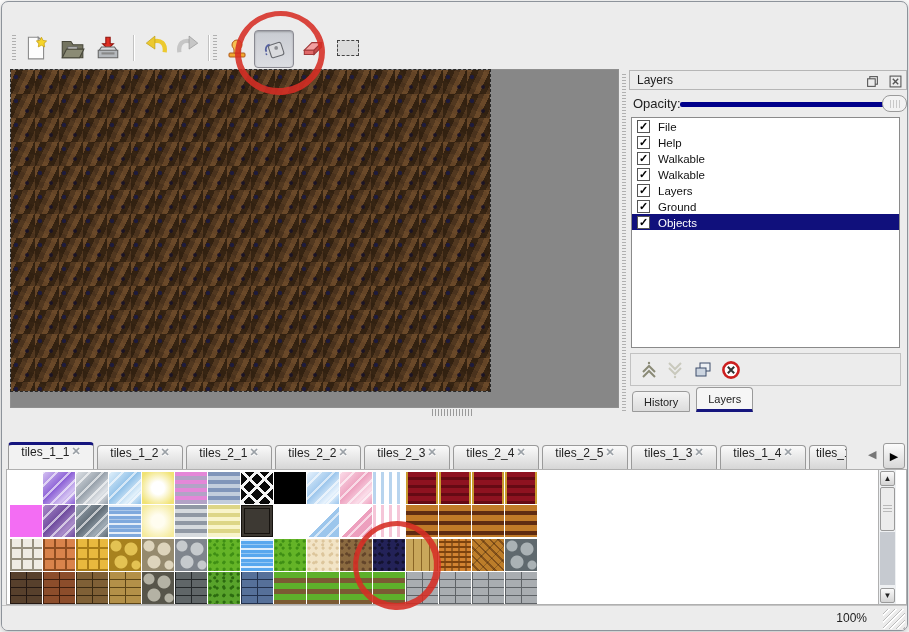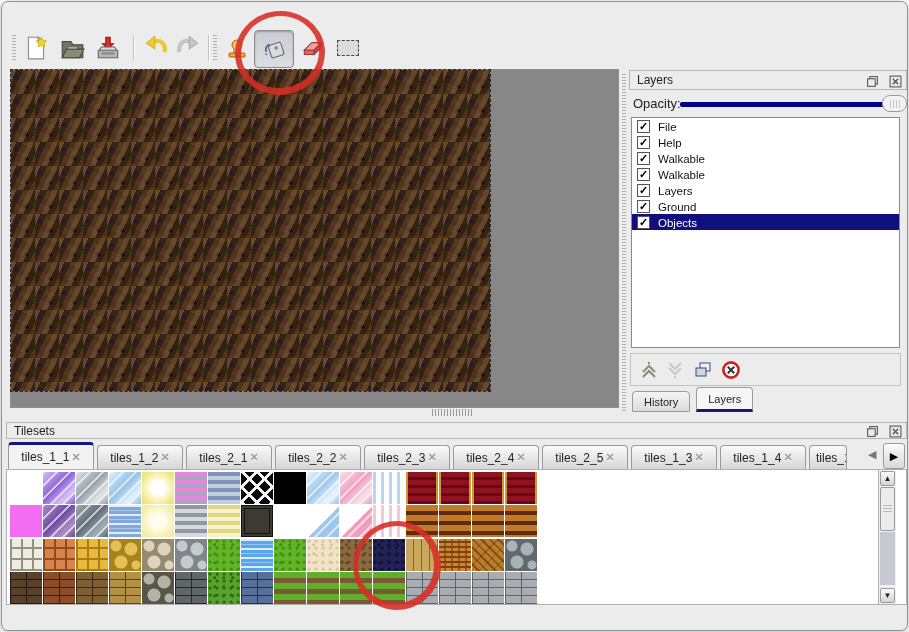--- a/index.html
+++ b/index.html
@@ -55,21 +55,21 @@
   .action-bar{position:absolute;left:628px;top:351px;width:271px;height:33px;border:1px solid #c2c2c2;
     background:#ececec;box-sizing:border-box;}
   .act-btn{position:absolute;top:4px;width:24px;height:24px;display:flex;align-items:center;justify-content:center;}
   .dock-tabs{position:absolute;left:630px;top:388px;display:flex;gap:6px;align-items:flex-end;height:22px;}
   .dock-tab{height:19px;padding:0 11px;border:1px solid #9a9a9a;border-radius:4px 4px 0 0;
     background:linear-gradient(#f4f4f4,#dcdcdc);font-size:11px;display:flex;align-items:center;color:#222;}
   .dock-tab.active{background:#f6f6f6;height:21px;border-bottom:3px solid #15157e;}
   
   .ts-tabstrip{position:absolute;left:6px;top:440px;display:flex;height:27px;align-items:flex-end;}
   .ts-tab{width:86px;height:24px;margin-right:3px;border:1px solid #9a9a9a;border-bottom:none;border-radius:4px 4px 0 0;
-    background:linear-gradient(#fafafa,#d6d6d6);display:flex;align-items:center;justify-content:center;gap:2px;
+    background:linear-gradient(#fafafa,#d6d6d6);display:flex;justify-content:center;gap:2px;
     font-size:12px;color:#222;flex:0 0 86px;box-sizing:border-box;overflow:hidden;}
   .ts-tab.active{height:27px;background:#f2f2f2;border-top:3px solid #15157e;}
   .ts-tab.trunc{flex:0 0 38px;width:38px;justify-content:flex-start;padding-left:6px;}
   .tab-x{color:#9aa0a6;font-weight:bold;font-size:11px;text-shadow:0 1px 0 #fff;}
   .tab-scroll-left{position:absolute;left:866px;top:446px;font-size:11px;color:#777;}
   .tab-scroll-right{position:absolute;left:881px;top:441px;width:22px;height:26px;border:1px solid #9a9a9a;
     border-radius:3px;background:linear-gradient(#fbfbfb,#d8d8d8);display:flex;align-items:center;
     justify-content:center;font-size:11px;color:#000;box-sizing:border-box;}
   .palette{position:absolute;left:4px;top:467px;width:901px;height:136px;background:#fff;
     border:1px solid #b0b0b0;box-sizing:border-box;overflow:hidden;}
@@ -284,35 +284,20 @@
         <circle cx="10" cy="10" r="7.6" fill="#fff" stroke="#cc1f1f" stroke-width="2.6"></circle>
         <path d="M6.8 6.8l6.4 6.4M13.2 6.8l-6.4 6.4" stroke="#333" stroke-width="2"></path>
       </svg>
     </div>
   </div>
   <div class="dock-tabs">
       <div class="dock-tab">History</div>
       <div class="dock-tab active">Layers</div>
     </div>
 
-  <div class="titlebar" style="left:4px;top:420px;width:901px;height:17px">
-    <span class="t-text" style="top:1px">Tilesets</span>
-    <span class="win-mini" style="right:27px;top:1px">
-      <svg width="13" height="13" viewBox="0 0 12 12">
-          <rect x="3.5" y="1.5" width="7" height="7" fill="none" stroke="#555"></rect>
-          <rect x="1.5" y="3.5" width="7" height="7" fill="#ececec" stroke="#555"></rect>
-        </svg>
-    </span>
-    <span class="win-mini" style="right:4px;top:1px">
-      <svg width="13" height="13" viewBox="0 0 12 12">
-          <rect x="1" y="1" width="10" height="10" fill="none" stroke="#555"></rect>
-          <path d="M3.5 3.5l5 5M8.5 3.5l-5 5" stroke="#555" stroke-width="1.3"></path>
-        </svg>
-    </span>
-  </div>
   <div class="ts-tabstrip">
       <div class="ts-tab active">
         <span class="ts-label">tiles_1_1</span>
         <span class="tab-x">✕</span>
       </div>
       <div class="ts-tab">
         <span class="ts-label">tiles_1_2</span>
         <span class="tab-x">✕</span>
       </div>
       <div class="ts-tab">
@@ -424,17 +409,21 @@
         <div class="tile k-brickwall" style="--a: #a9adb1; --b: #5f6367;"></div>
       </div>
     </div>
   <div class="pal-scroll">
     <div class="sb-btn" style="top:1px">▲</div>
     <div class="sb-track-dark"></div>
     <div class="sb-thumb"></div>
     <div class="sb-btn" style="bottom:1px">▼</div>
   </div>
 
+  <div class="statusbar">
+    <span class="zoom-label">100%</span>
+    <div class="grip"></div>
+  </div>
 
   <div class="circle circle-toolbar"></div>
   <div class="circle circle-palette"></div>
 
 </div>
 
 </body></html>

